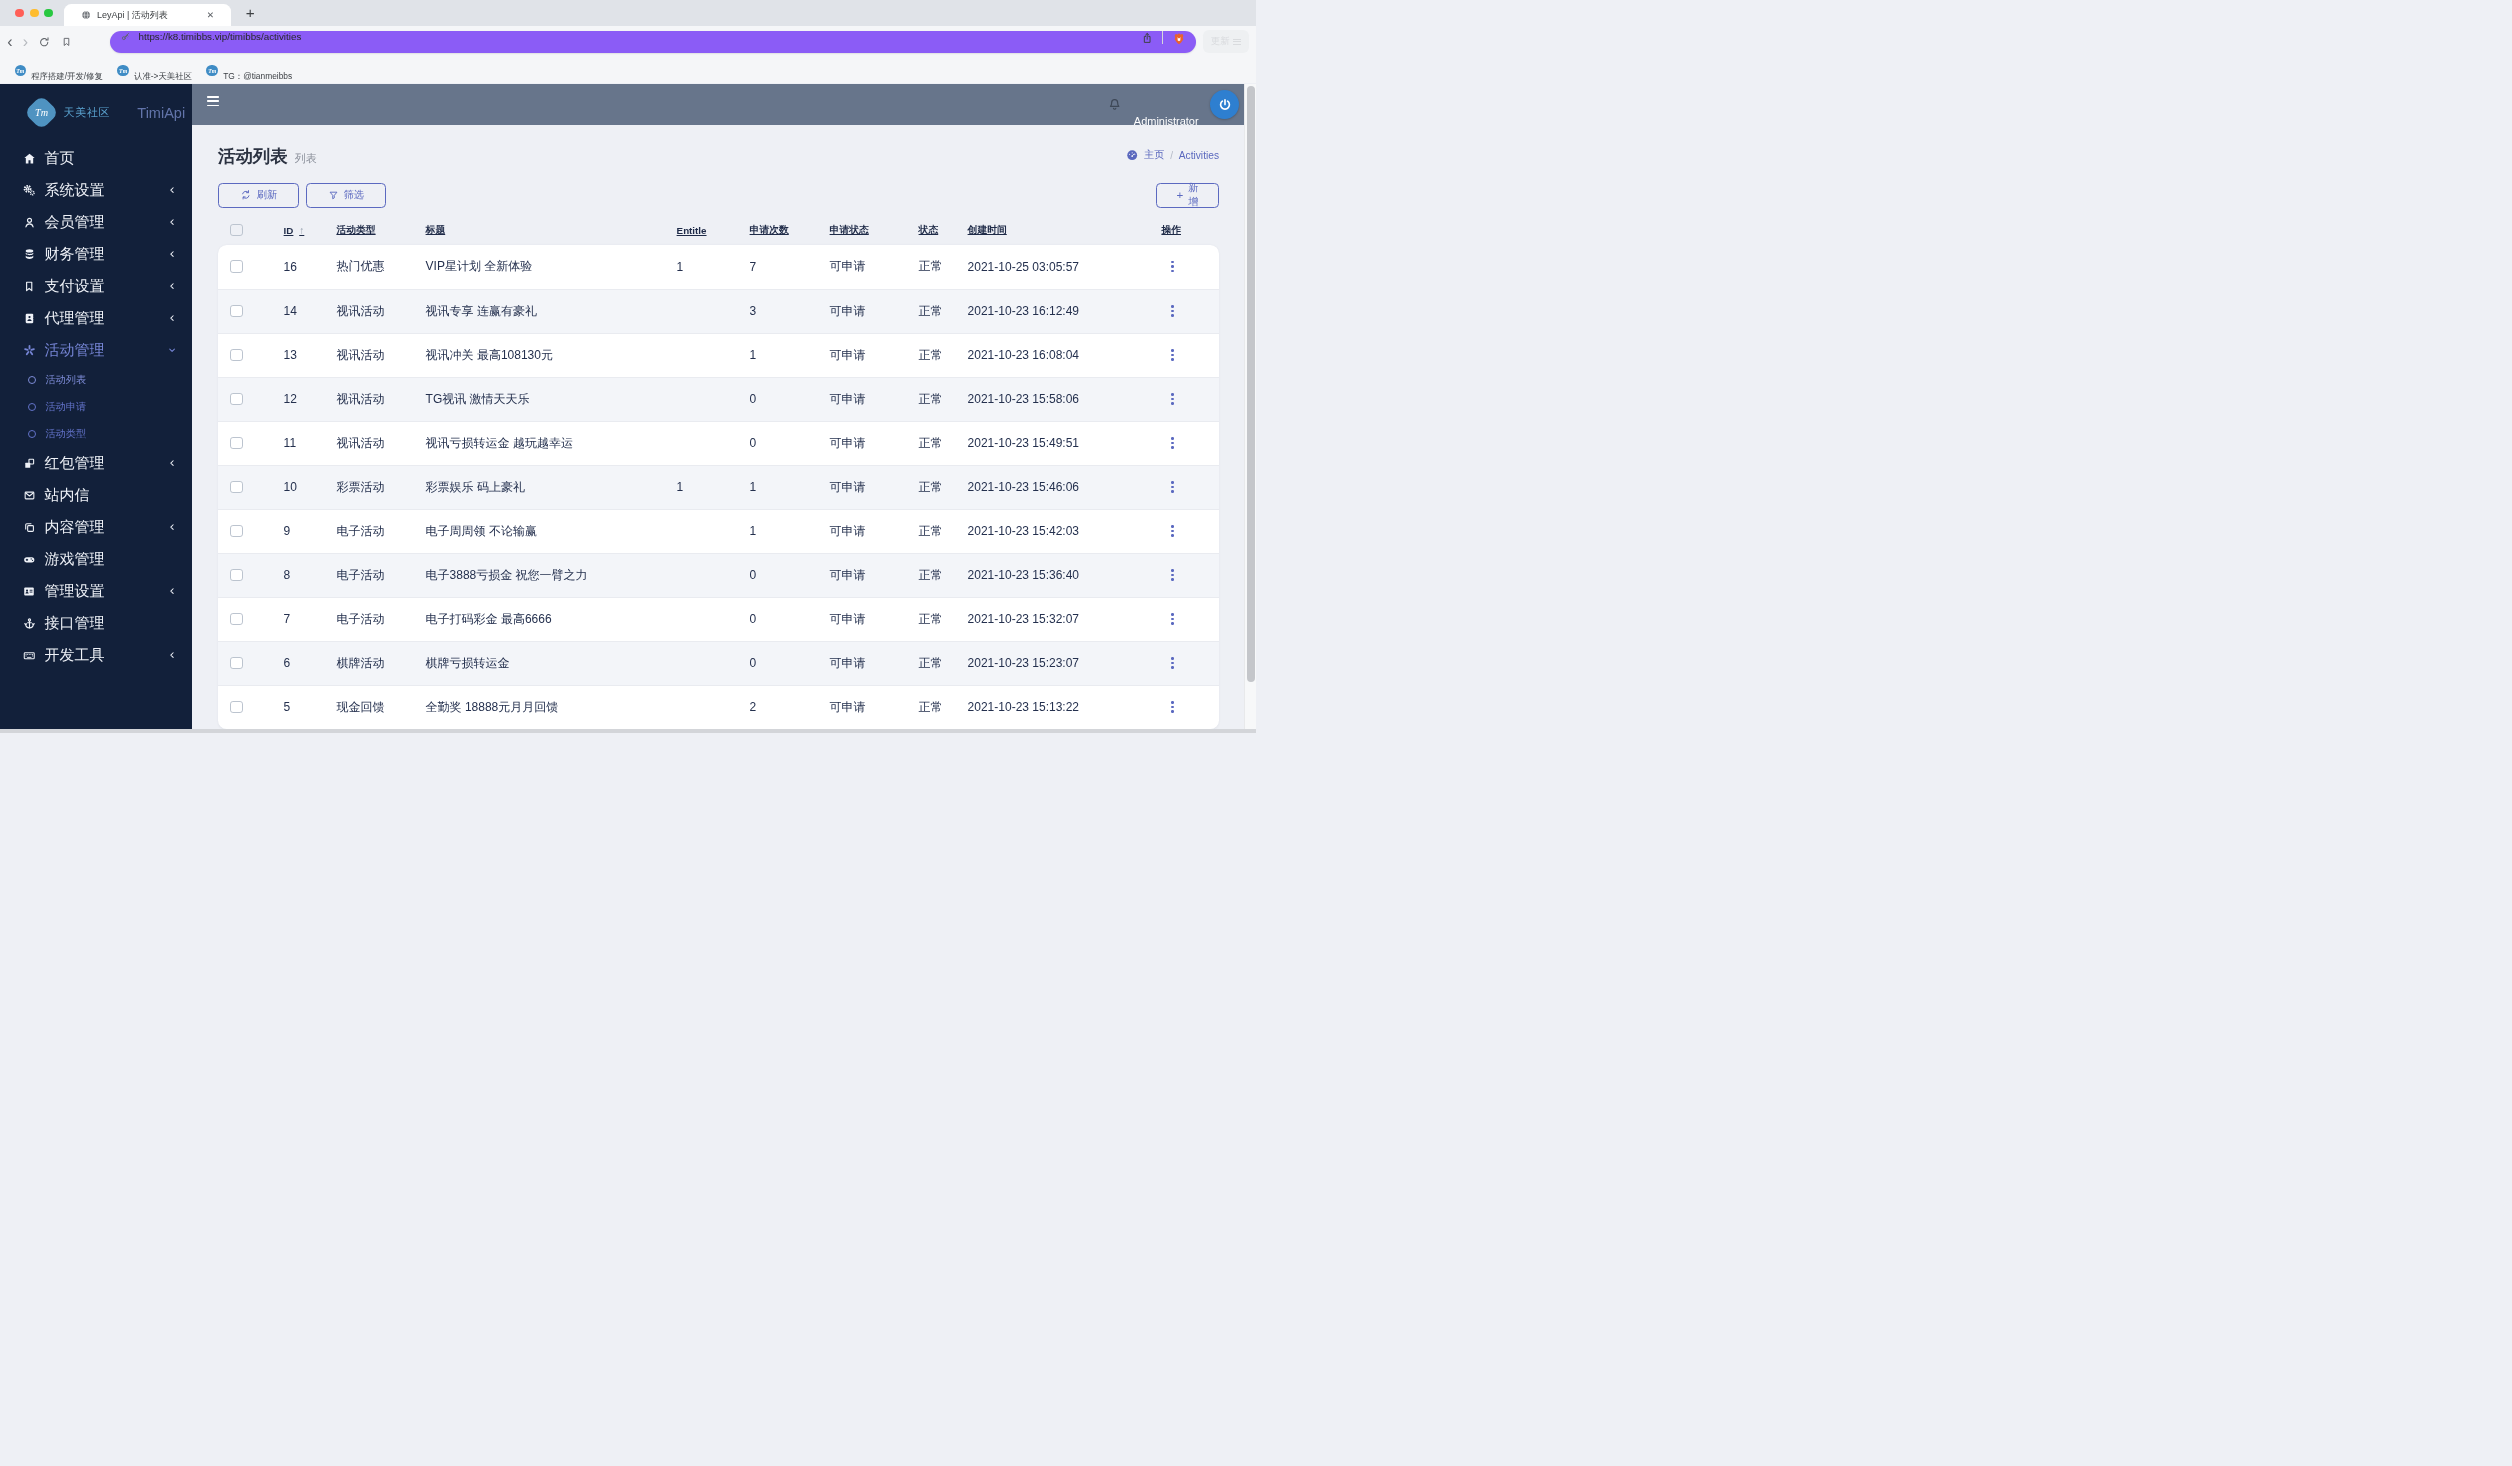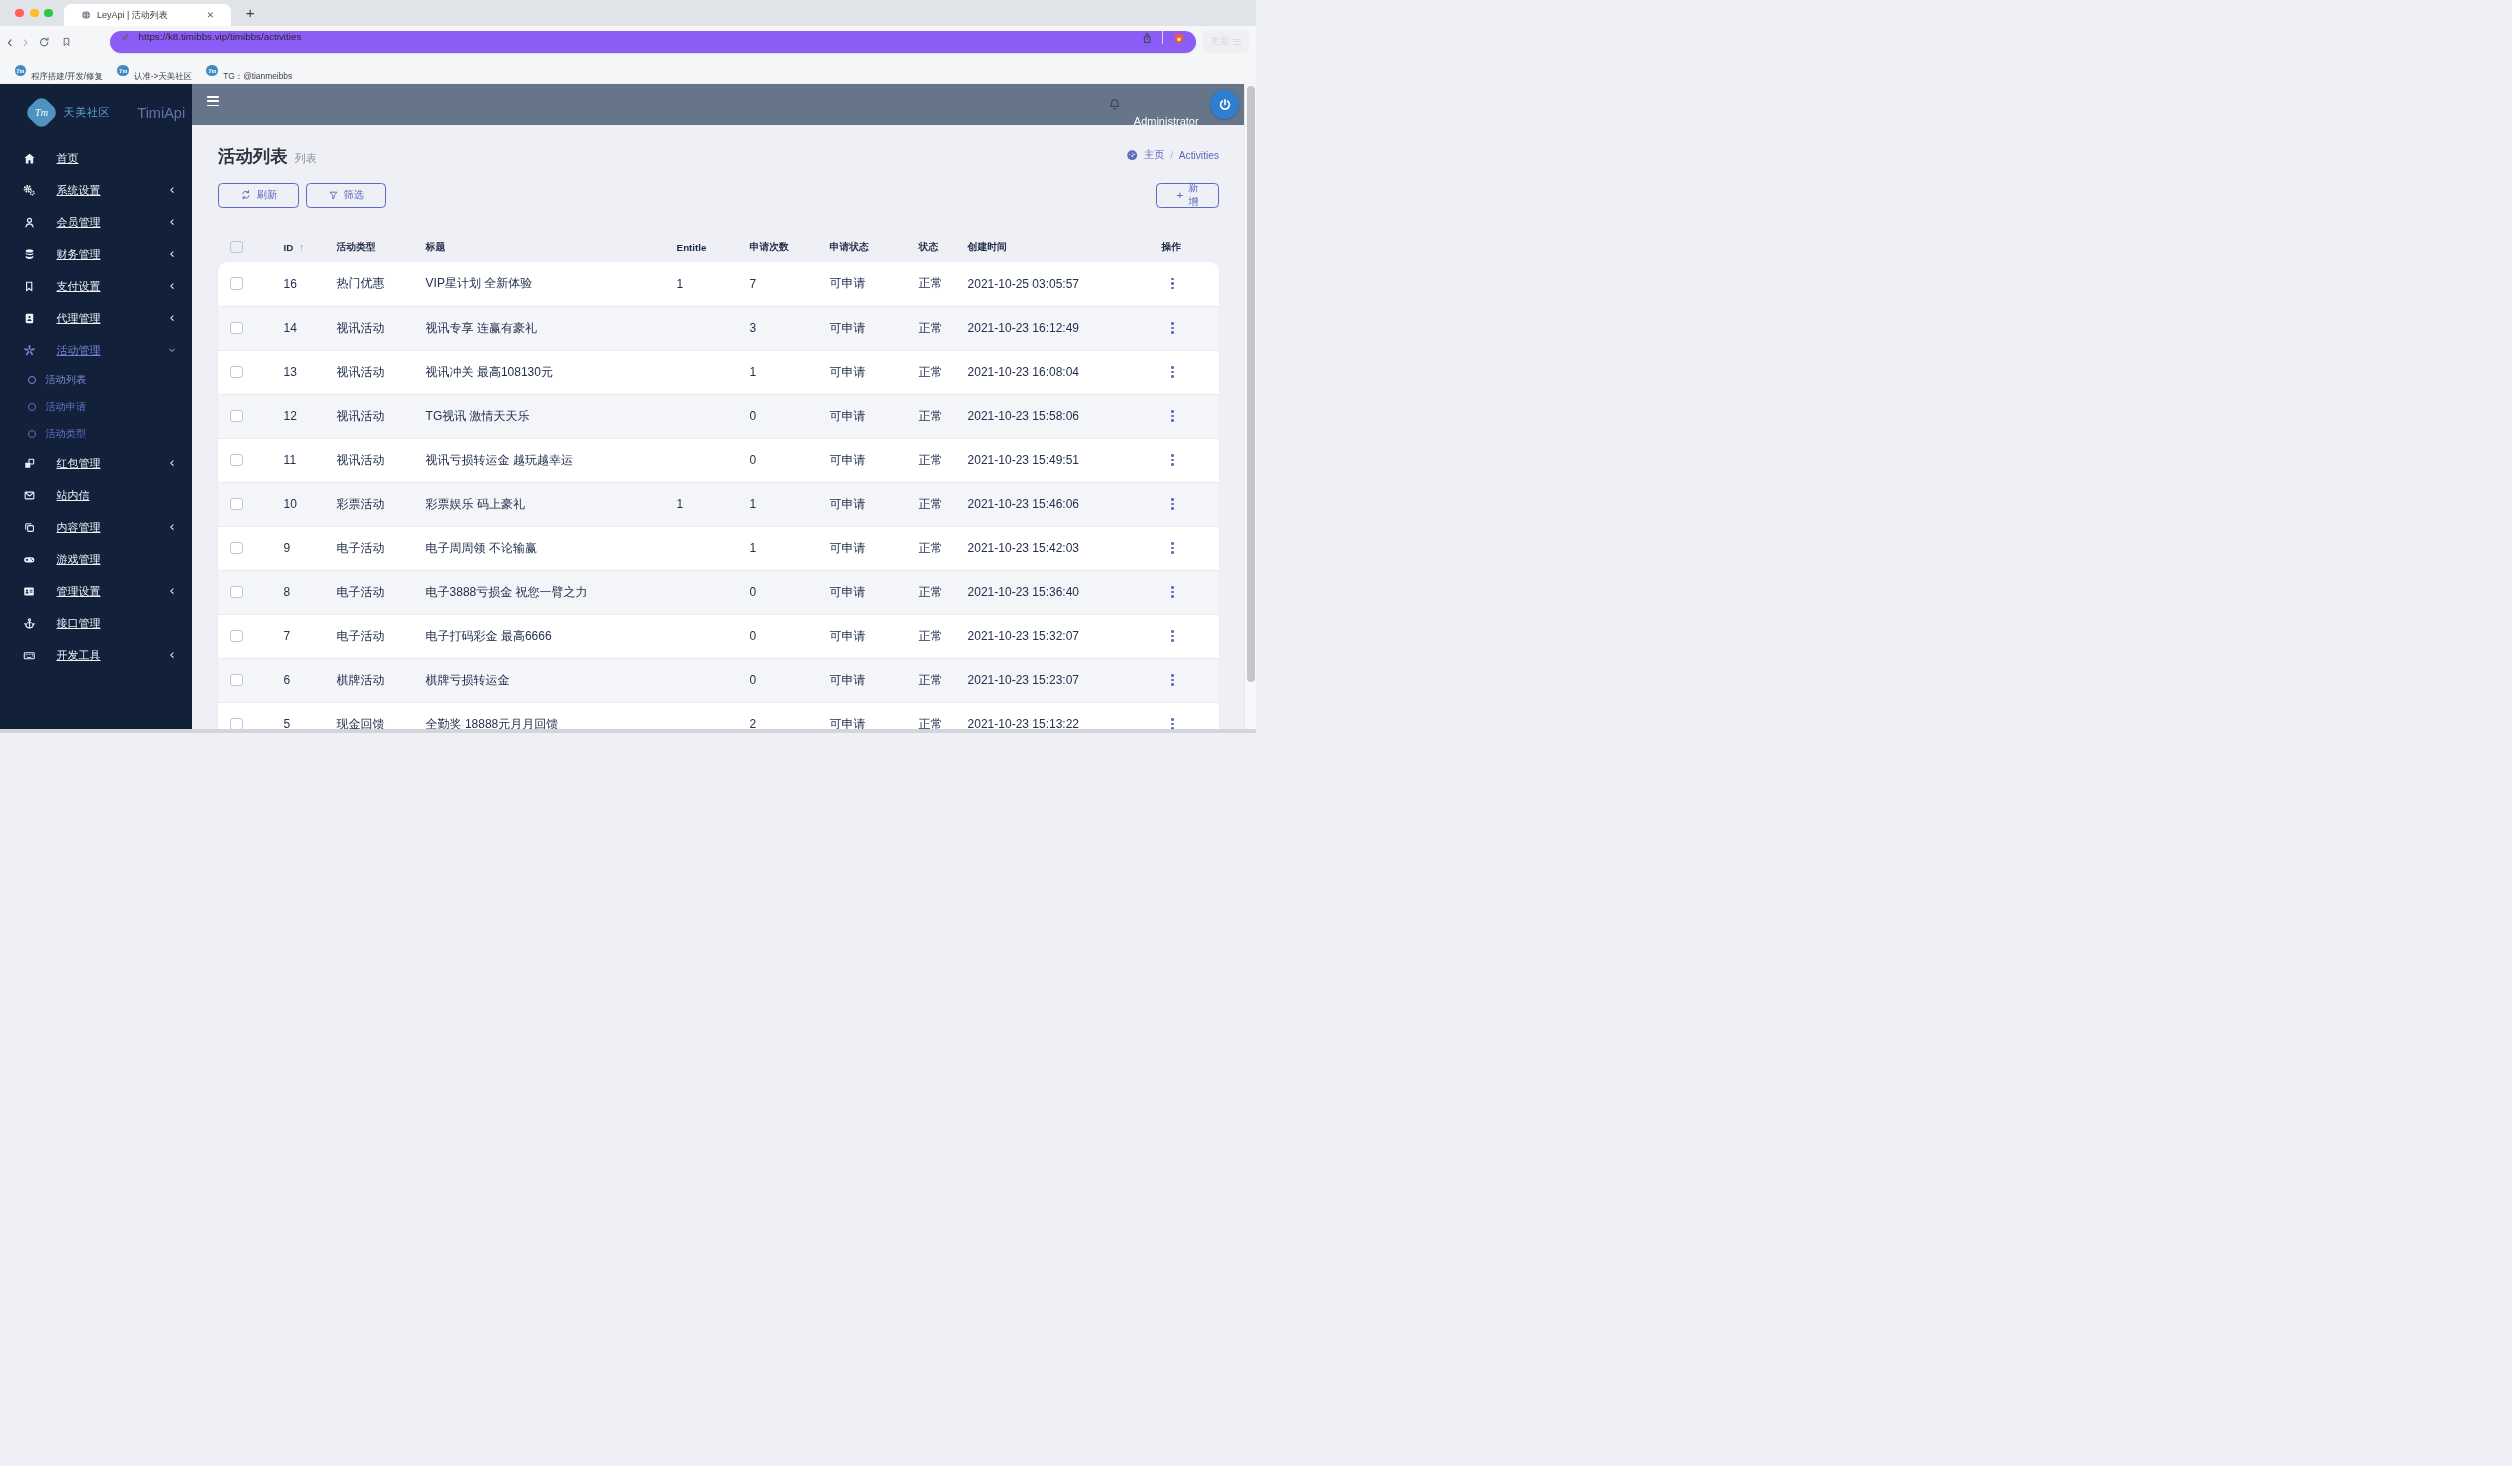--- a/index.html
+++ b/index.html
@@ -38,21 +38,21 @@
   
   .sidebar { width:192px; height:650px; background:#12203a; flex:none; position:relative; }
   .brand { display:flex; align-items:center; padding:16px 0 0 29px; gap:8px; }
   .brand-diamond { width:25px; height:25px; background:#4f93c1; border-radius:8px; transform:rotate(45deg); display:flex; align-items:center; justify-content:center; flex:none; }
   .brand-diamond span { transform:rotate(-45deg); color:#fff; font-size:10.2px; font-style:italic; font-family:"Liberation Serif","DejaVu Serif",serif; }
   .brand-cn { font-size:11px; color:#59a0cd; letter-spacing:0.7px; margin-left:1.5px; }
   .brand-en { font-size:14.5px; color:#6274aa; margin-left:19px; }
   .menu { margin-top:17.4px; }
   .nav-item { height:32px; display:flex; align-items:center; padding:0 14.5px 0 22px; color:#eef1f7; cursor:pointer; }
   .nav-ico { width:14.5px; height:14.5px; flex:none; display:flex; align-items:center; justify-content:center; }
-  .nav-label { font-size:11px; margin-left:20px; flex:1;text-decoration:underline; }
+  .nav-label { font-size:15px; margin-left:8px; flex:1; }
   .nav-chev { width:10.2px; height:10.2px; }
   .nav-item.active { color:#7584d4; }
   .submenu .sub-item { height:27px; display:flex; align-items:center; padding-left:28px; color:#6272c8; cursor:pointer; }
   .ring { width:8px; height:8px; border:1.5px solid currentColor; border-radius:50%; flex:none; }
   .sub-label { font-size:10.2px; margin-left:9.4px; }
   .sub-item.current { color:#7d8bd6; }
 
   
   .main { width:1053px; position:relative; }
   .app-header { height:41px; background:#67758b; position:relative; }
@@ -76,21 +76,21 @@
   .crumb-sep { color:#b4bac6; }
   .crumb-current { color:#5a68be; }
 
   .actions-row { margin-top:14.5px; display:flex; gap:6.5px; position:relative; }
   .btn { height:25px; border:1.1px solid #5b69c0; color:#5b69c0; background:transparent; border-radius:4.4px; font-size:10.2px; display:inline-flex; align-items:center; justify-content:center; gap:5.1px; padding:0 21px; cursor:pointer; font-family:inherit; }
   .btn-add { position:absolute; right:0; top:0; width:63px; }
   .plus-glyph { font-size:11.6px; line-height:1; }
 
   
   .grid-cols { display:grid; grid-template-columns:54px 47px 87px 251px 73px 80px 89px 49px 198px 73px; }
-  .thead { margin-top:25px; height:29px; align-items:center; color:#1f2b48; font-size:9.8px; font-weight:bold; }
+  .thead { margin-top:8px; height:29px; align-items:center; color:#1f2b48; font-size:9.8px; font-weight:bold;text-decoration:underline; }
   .th, .td { display:flex; align-items:center; }
   .pad16 { padding-left:11.6px; }
   .pad24 { padding-left:17.4px; }
   .pad27 { padding-left:19.6px; }
   .cb-cell { padding-left:12.4px; }
   .col-right { justify-content:flex-end; padding-right:38px; }
   .sort { color:#9aa4b2; font-weight:normal; font-size:10.2px; margin-left:5.8px; }
   .cbx { width:12.4px; height:12.4px; border:1.5px solid #bcc4cf; border-radius:2.9px; background:#fff; cursor:pointer; }
   .thead .cbx { background:transparent; }
 

